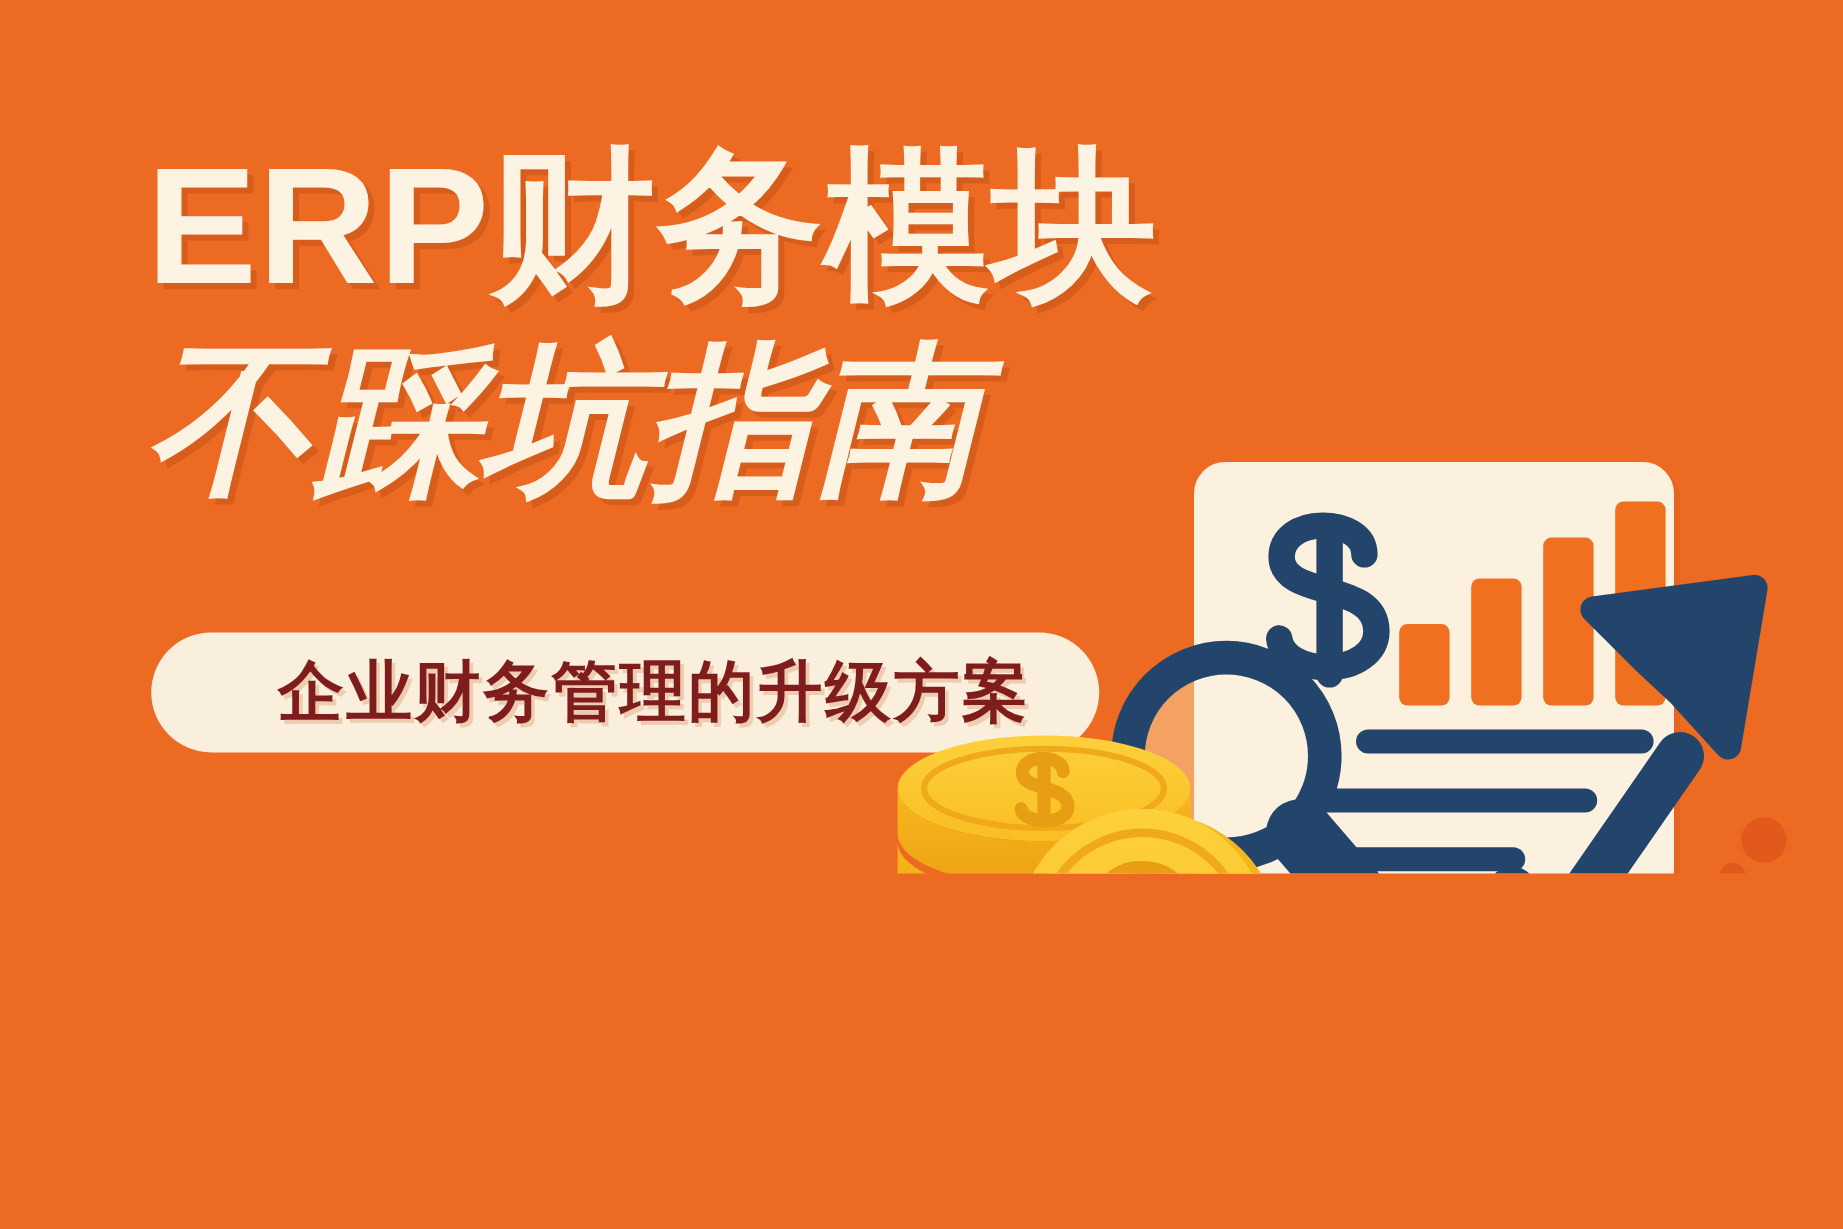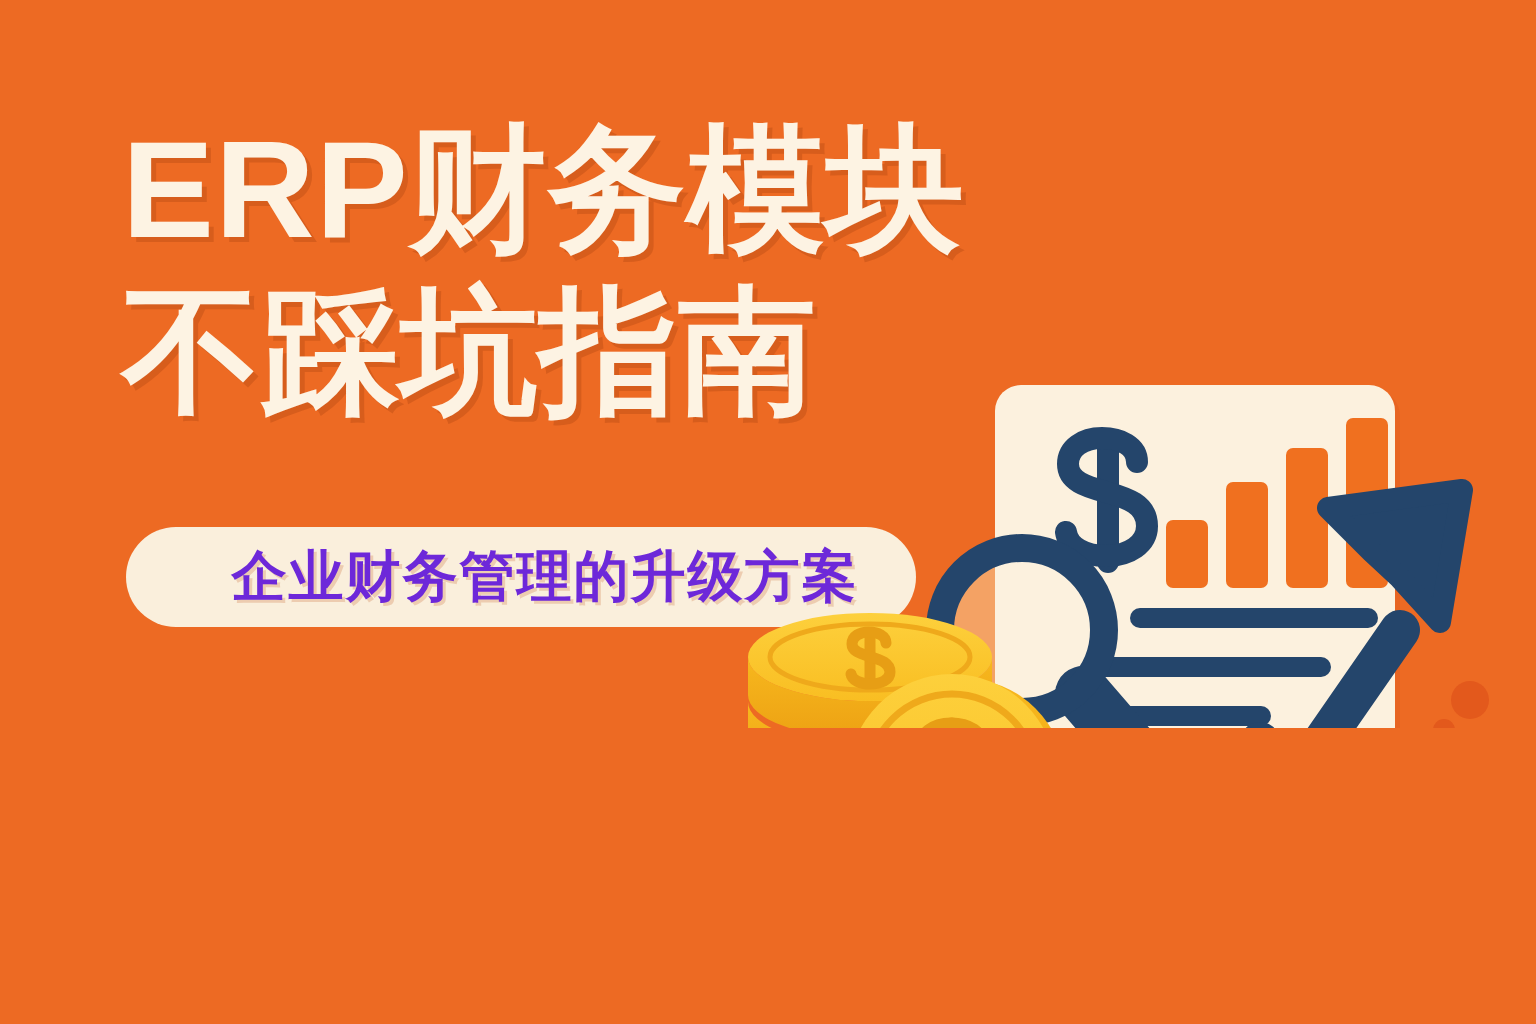--- a/index.html
+++ b/index.html
@@ -32,38 +32,39 @@
     line-height: 1.33;
     font-weight: 700;
     color: #FDF3E3;
     letter-spacing: 1px;
     white-space: nowrap;
     text-shadow: 5px 5px 0 rgba(175, 70, 18, 0.35);
     margin: 0;
   }
   .headline.l2 {
     margin-top: -22px;
+    font-style: italic;
   }
   .subtitle-pill {
     position: absolute;
     left: 126px;
     top: 527px;
     width: 790px;
     height: 100px;
     background: #FAEFDC;
     border-radius: 50px;
     display: flex;
     align-items: center;
     justify-content: center;
     box-sizing: border-box;
   }
   .subtitle-text {
     font-size: 55px;
     font-weight: 700;
-    color: #6d28d9;
+    color: #7f1d1d;
     letter-spacing: 2px;
     white-space: nowrap;
     text-shadow: 3px 3px 0 rgba(190, 80, 25, 0.22);
     margin-left: 48px;
   }
 
   
   .illustration {
     position: absolute;
     left: 700px;

